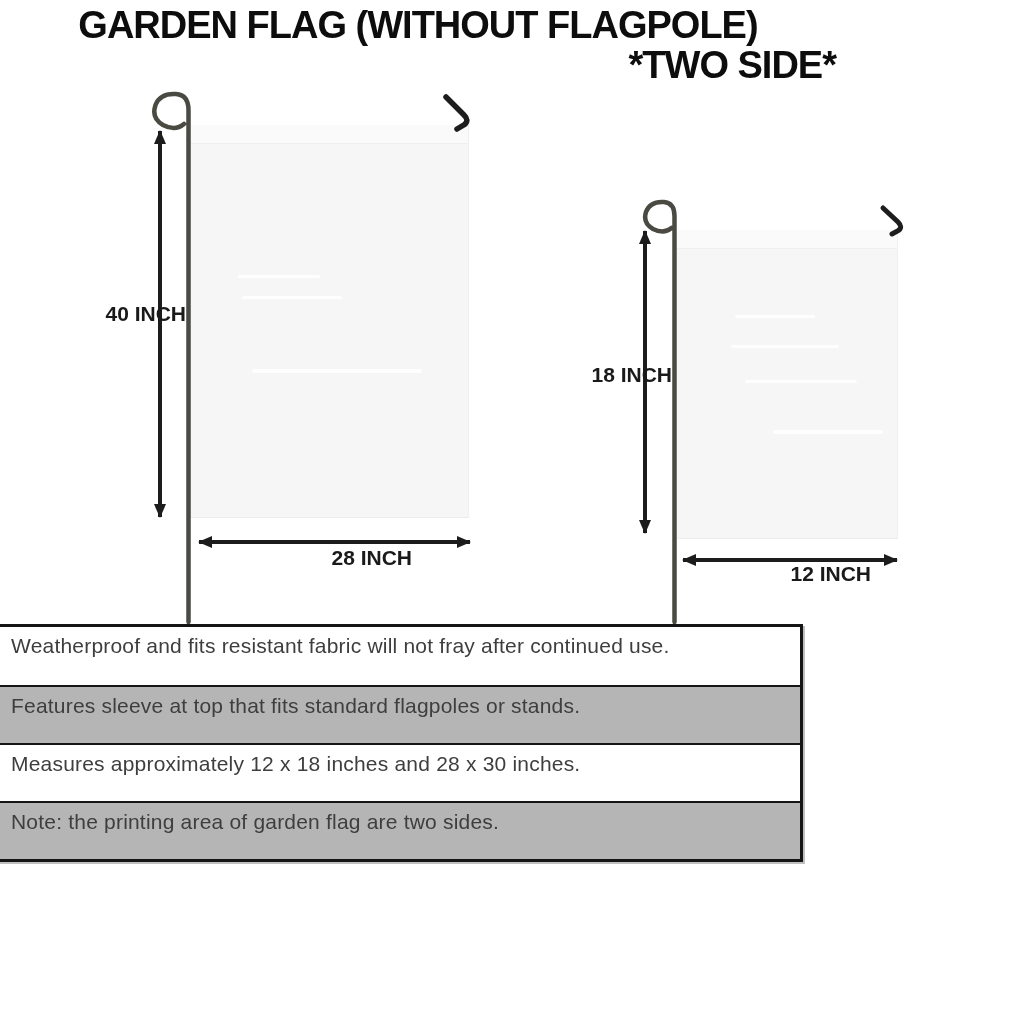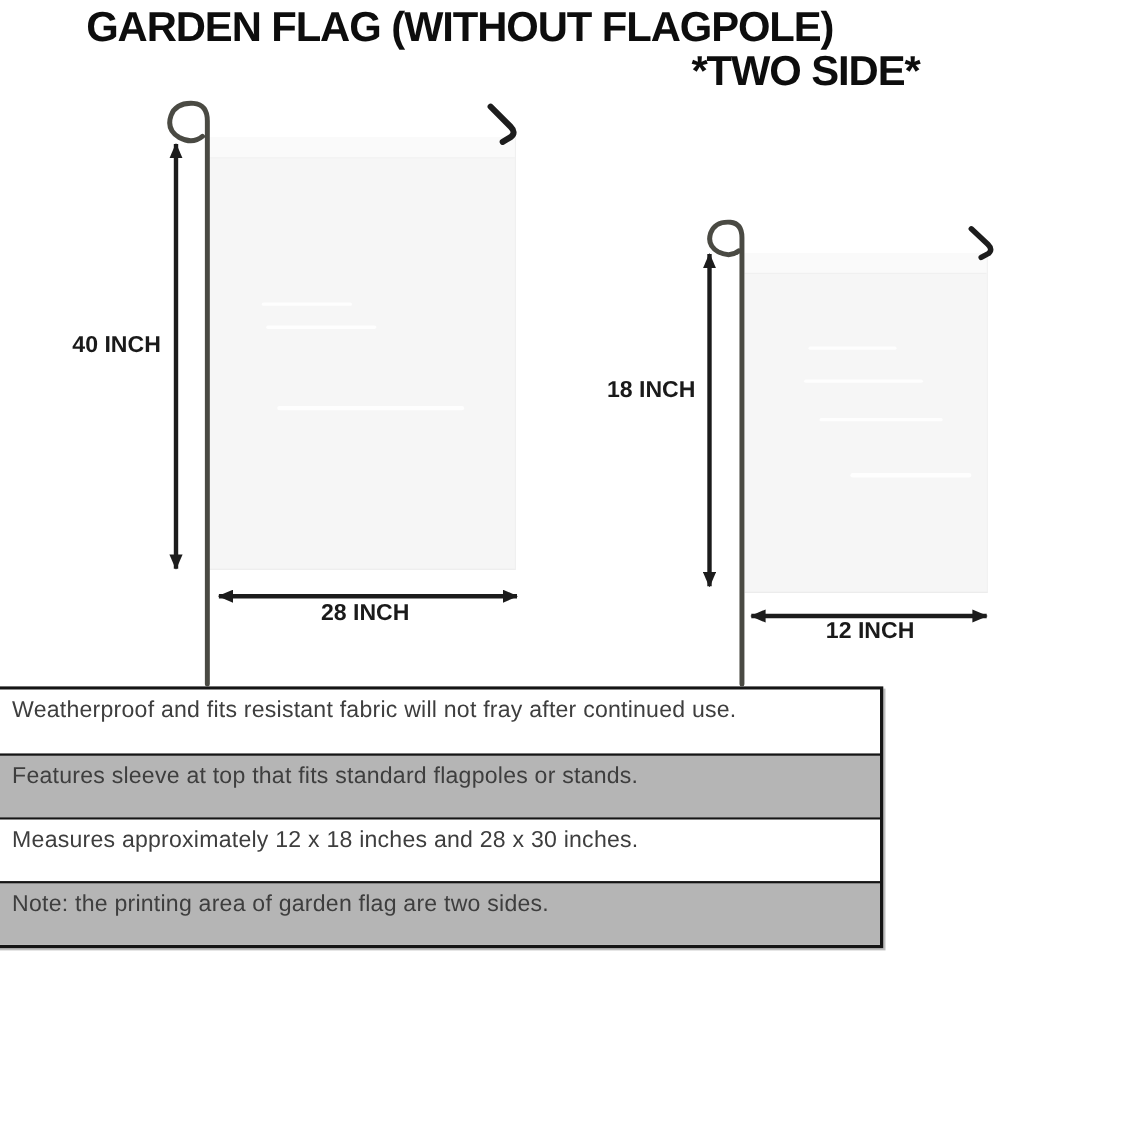--- a/index.html
+++ b/index.html
@@ -21,26 +21,26 @@
   }
   #flag-large{left:190px;top:125px;width:278px;height:392px;}
   #flag-small{left:677px;top:230px;width:220px;height:308px;}
   .sleeve{
     position:absolute;left:0;top:0;width:100%;height:18px;
     background:#fafafa;border-bottom:1px solid #efefef;
   }
   .streak{position:absolute;background:rgba(255,255,255,0.85);border-radius:2px;}
   
   .dim-label{
-    position:absolute;width:160px;text-align:center;
+    position:absolute;width:160px;text-align:right;
     font-size:21px;font-weight:bold;color:#1a1a1a;letter-spacing:0px;
   }
   #lbl-40{left:26px;top:302px;}
   #lbl-28{left:252px;top:546px;}
-  #lbl-18{left:512px;top:343px;}
+  #lbl-18{left:512px;top:363px;}
   #lbl-12{left:711px;top:562px;}
   
   #overlay{position:absolute;left:0;top:0;width:1024px;height:1024px;}
   
   #features{
     position:absolute;left:-4px;top:624px;width:801px;
     border:3px solid #151515;background:#ffffff;
     box-shadow:2px 2px 0 rgba(0,0,0,0.25);
   }
   .feature-row{

